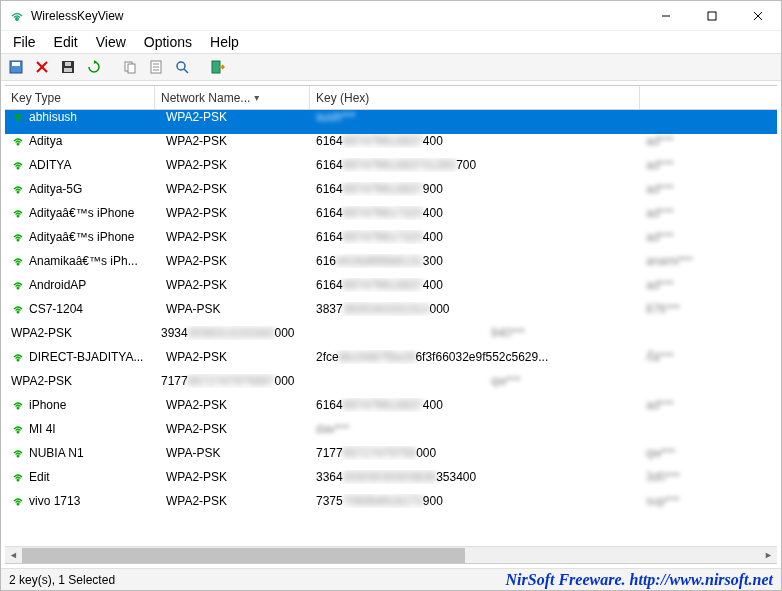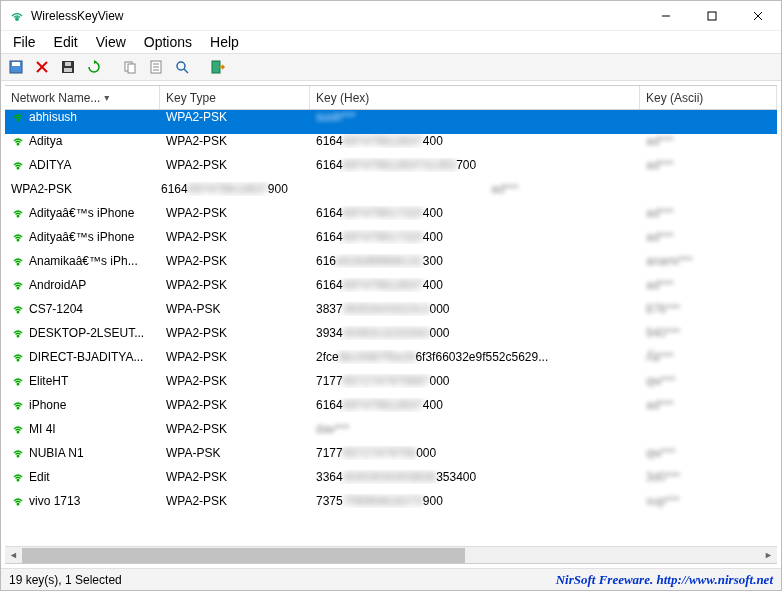--- a/index.html
+++ b/index.html
@@ -95,21 +95,21 @@
   }
   .sb-arrow { width:17px; height:17px; display:flex; align-items:center; justify-content:center;
     color:#666; font-size:9px;}
   .sb-track { flex:1; height:17px; position:relative; }
   .sb-thumb { position:absolute; left:0; top:1px; height:15px; width:60%; background:#c2c2c2; }
   .statusbar {
     height:22px; display:flex; align-items:center; padding:0 8px;
     font-size:12px; border-top:1px solid #e0e0e0; background:#f4f4f4;
     justify-content:space-between;
   }
-  .statusbar .credit { color:#0033cc; font-style:italic; font-weight:bold; font-family:"Times New Roman", serif; font-size:13px;}
+  .statusbar .credit { color:#0033cc; font-style:italic; font-weight:bold; font-family:"Times New Roman", serif; font-size:16px;}
 </style>
 </head>
 <body>
 
 <div class="titlebar">
   <span class="app-icon">
     <svg viewBox="0 0 16 16" width="16" height="16">
         <circle cx="8" cy="11" r="2" fill="#2a7"></circle>
         <path d="M3 8 Q8 3 13 8" stroke="#2a7" stroke-width="1.5" fill="none"></path>
         <path d="M5 9.5 Q8 6.5 11 9.5" stroke="#2a7" stroke-width="1.5" fill="none"></path>
@@ -196,32 +196,29 @@
   <div class="tool-btn">
       <svg width="16" height="16">
         <rect x="2" y="2" width="8" height="12" fill="#3a7" stroke="#174"></rect>
         <path d="M9 8 L14 8 M12 6 L14 8 L12 10" stroke="#c80" stroke-width="1.5" fill="none"></path>
       </svg>
     </div>
 </div>
 
 <div class="listview-wrap">
   <div class="lv-header">
+    <div class="col col-type">
+        <span>Key Type</span>
+      </div>
     <div class="col col-name">
         <span>Network Name...</span>
         <span class="expander">▾</span>
       </div>
-    <div class="col col-type">
-        <span>Key Type</span>
-      </div>
     <div class="col col-hex">
         <span>Key (Hex)</span>
-      </div>
-    <div class="col col-ascii">
-        <span>Key (Ascii)</span>
       </div>
   </div>
   <div class="lv-body" id="lv-body">
       <div class="row selected">
         <div class="cell cell-name">
           <svg class="wifi-icon" viewBox="0 0 14 14">
             <circle cx="7" cy="10" r="1.5" fill="#0a0"></circle>
             <path d="M3 7 Q7 3 11 7" stroke="#0a0" stroke-width="1.2" fill="none"></path>
             <path d="M4.5 8.5 Q7 6 9.5 8.5" stroke="#0a0" stroke-width="1.2" fill="none"></path>
           </svg>
@@ -250,20 +247,28 @@
             <path d="M3 7 Q7 3 11 7" stroke="#0a0" stroke-width="1.2" fill="none"></path>
             <path d="M4.5 8.5 Q7 6 9.5 8.5" stroke="#0a0" stroke-width="1.2" fill="none"></path>
           </svg>
           <span>ADITYA</span>
         </div>
         <div class="cell cell-type">WPA2-PSK</div>
         <div class="cell cell-hex">6164<span class="hex-tail">69747961383731393</span>700</div>
         <div class="cell cell-ascii">ad***</div>
       </div>
       <div class="row">
+        <div class="cell cell-name">
+          <svg class="wifi-icon" viewBox="0 0 14 14">
+            <circle cx="7" cy="10" r="1.5" fill="#0a0"></circle>
+            <path d="M3 7 Q7 3 11 7" stroke="#0a0" stroke-width="1.2" fill="none"></path>
+            <path d="M4.5 8.5 Q7 6 9.5 8.5" stroke="#0a0" stroke-width="1.2" fill="none"></path>
+          </svg>
+          <span>Aditya-5G</span>
+        </div>
         <div class="cell cell-type">WPA2-PSK</div>
         <div class="cell cell-hex">6164<span class="hex-tail">697479613837</span>900</div>
         <div class="cell cell-ascii">ad***</div>
       </div>
       <div class="row">
         <div class="cell cell-name">
           <svg class="wifi-icon" viewBox="0 0 14 14">
             <circle cx="7" cy="10" r="1.5" fill="#0a0"></circle>
             <path d="M3 7 Q7 3 11 7" stroke="#0a0" stroke-width="1.2" fill="none"></path>
             <path d="M4.5 8.5 Q7 6 9.5 8.5" stroke="#0a0" stroke-width="1.2" fill="none"></path>
@@ -320,54 +325,38 @@
             <path d="M3 7 Q7 3 11 7" stroke="#0a0" stroke-width="1.2" fill="none"></path>
             <path d="M4.5 8.5 Q7 6 9.5 8.5" stroke="#0a0" stroke-width="1.2" fill="none"></path>
           </svg>
           <span>CS7-1204</span>
         </div>
         <div class="cell cell-type">WPA-PSK</div>
         <div class="cell cell-hex">3837<span class="hex-tail">3635343332313</span>000</div>
         <div class="cell cell-ascii">876***</div>
       </div>
       <div class="row">
-        <div class="cell cell-name">
-          <svg class="wifi-icon" viewBox="0 0 14 14">
-            <circle cx="7" cy="10" r="1.5" fill="#0a0"></circle>
-            <path d="M3 7 Q7 3 11 7" stroke="#0a0" stroke-width="1.2" fill="none"></path>
-            <path d="M4.5 8.5 Q7 6 9.5 8.5" stroke="#0a0" stroke-width="1.2" fill="none"></path>
-          </svg>
-          <span>DESKTOP-2LSEUT...</span>
-        </div>
         <div class="cell cell-type">WPA2-PSK</div>
         <div class="cell cell-hex">3934<span class="hex-tail">3036313233343</span>000</div>
         <div class="cell cell-ascii">940***</div>
       </div>
       <div class="row">
         <div class="cell cell-name">
           <svg class="wifi-icon" viewBox="0 0 14 14">
             <circle cx="7" cy="10" r="1.5" fill="#0a0"></circle>
             <path d="M3 7 Q7 3 11 7" stroke="#0a0" stroke-width="1.2" fill="none"></path>
             <path d="M4.5 8.5 Q7 6 9.5 8.5" stroke="#0a0" stroke-width="1.2" fill="none"></path>
           </svg>
           <span>DIRECT-BJADITYA...</span>
         </div>
         <div class="cell cell-type">WPA2-PSK</div>
         <div class="cell cell-hex">2fce<span class="hex-tail">8b19487f5e26</span>6f3f66032e9f552c5629...</div>
         <div class="cell cell-ascii">/Îä***</div>
       </div>
       <div class="row">
-        <div class="cell cell-name">
-          <svg class="wifi-icon" viewBox="0 0 14 14">
-            <circle cx="7" cy="10" r="1.5" fill="#0a0"></circle>
-            <path d="M3 7 Q7 3 11 7" stroke="#0a0" stroke-width="1.2" fill="none"></path>
-            <path d="M4.5 8.5 Q7 6 9.5 8.5" stroke="#0a0" stroke-width="1.2" fill="none"></path>
-          </svg>
-          <span>EliteHT</span>
-        </div>
         <div class="cell cell-type">WPA2-PSK</div>
         <div class="cell cell-hex">7177<span class="hex-tail">6572747975697</span>000</div>
         <div class="cell cell-ascii">qw***</div>
       </div>
       <div class="row">
         <div class="cell cell-name">
           <svg class="wifi-icon" viewBox="0 0 14 14">
             <circle cx="7" cy="10" r="1.5" fill="#0a0"></circle>
             <path d="M3 7 Q7 3 11 7" stroke="#0a0" stroke-width="1.2" fill="none"></path>
             <path d="M4.5 8.5 Q7 6 9.5 8.5" stroke="#0a0" stroke-width="1.2" fill="none"></path>
@@ -433,15 +422,15 @@
   <div class="scrollbar-h">
     <div class="sb-arrow">◄</div>
     <div class="sb-track">
         <div class="sb-thumb"></div>
       </div>
     <div class="sb-arrow">►</div>
   </div>
 </div>
 
 <div class="statusbar">
-  <span>19 key(s), 1 Selected</span>
+  <span>2 key(s), 1 Selected</span>
   <span class="credit">NirSoft Freeware.  http://www.nirsoft.net</span>
 </div>
 
 </body></html>

